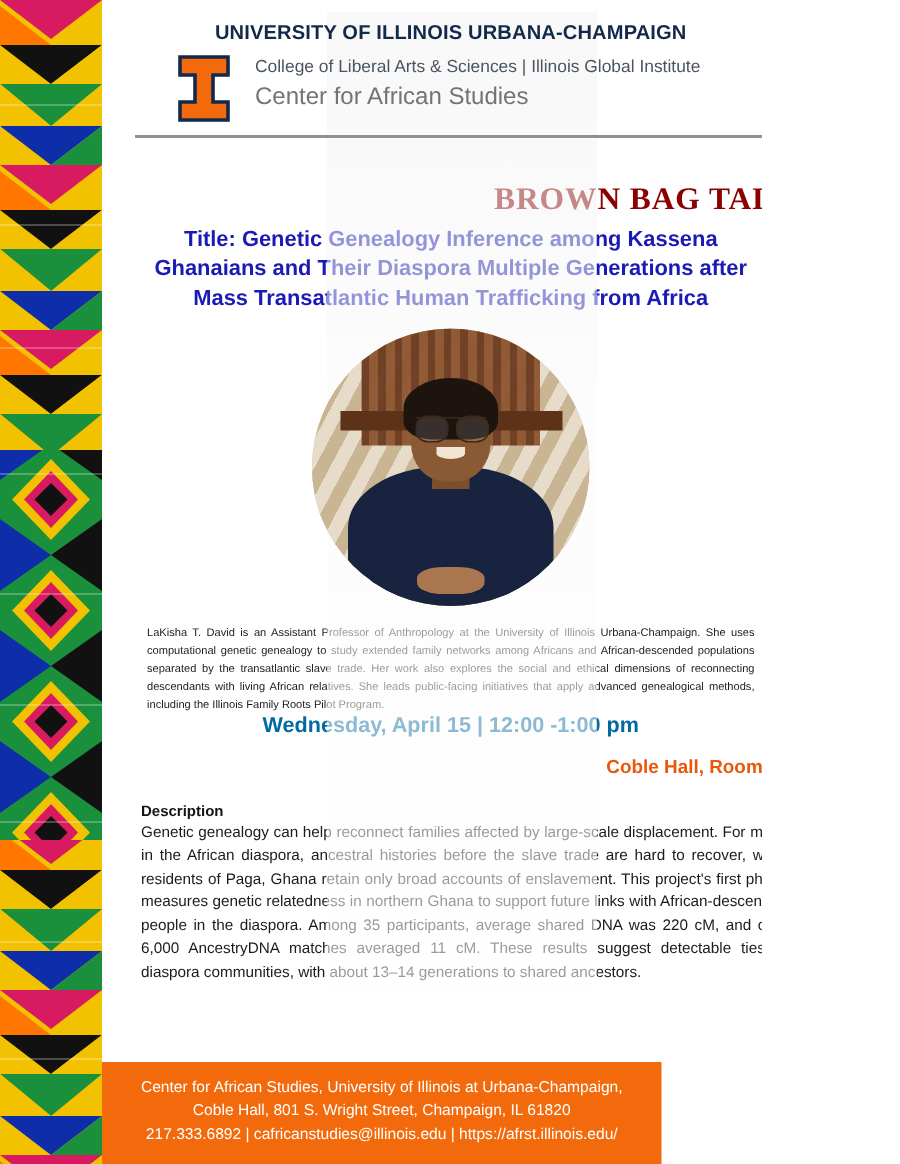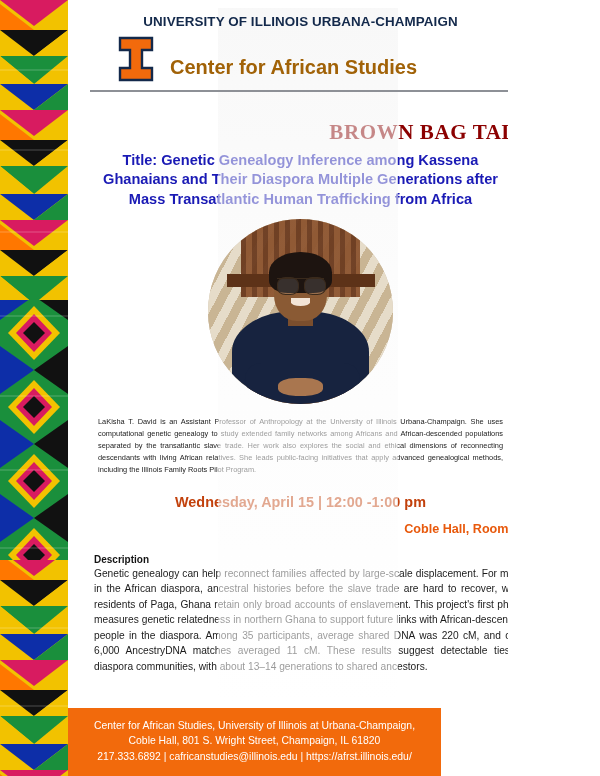--- a/index.html
+++ b/index.html
@@ -51,21 +51,21 @@
   .logo-row{position:relative;height:52px;margin-left:18px;}
   .iblock{
     position:absolute;left:30px;top:2px;width:40px;height:46px;
   }
   .college{
     position:absolute;left:84px;top:4px;
     color:#4a5560;font-size:11.6px;line-height:1.2;white-space:nowrap;
   }
   .center-title{
     position:absolute;left:84px;top:22px;
-    color:#a16207;font-weight:bold;font-size:20px;line-height:1.1;white-space:nowrap;
+    color:#737373;font-weight:normal;font-size:16px;line-height:1.1;white-space:nowrap;
   }
   .rule{
     height:2px;background:#8d9096;margin:4px 22px 0 22px;
   }
 
   
   .bbt{
     color:#8B0000;font-family:"Liberation Serif", serif;font-weight:bold;
     font-size:21px;letter-spacing:.6px;text-align:right;margin:28px 0 6px 0;
   }
@@ -123,21 +123,21 @@
   .ph-table{position:absolute;left:8%;bottom:0;width:84%;height:9%;background:#8a5024;}
 
   
   .bio{
     margin:12px 30px 0 30px;
     font-size:7.4px;line-height:1.62;color:#1b1b1b;text-align:justify;
   }
 
   
   .when{
-    text-align:center;color:#c2410c;font-weight:bold;font-size:14.4px;margin-top:18px;
+    text-align:center;color:#0369a1;font-weight:bold;font-size:14.4px;
   }
   .where{
     text-align:right;color:#E8590C;font-weight:bold;font-size:12.6px;margin-top:12px;
   }
 
   
   .desc-h{
     margin:18px 26px 0 26px;font-size:10px;font-weight:bold;color:#141414;
   }
   .desc-b{
@@ -226,20 +226,21 @@
 
     <div class="hdr">
       <div class="univ">UNIVERSITY OF ILLINOIS URBANA-CHAMPAIGN</div>
 
       <div class="logo-row">
         <div class="iblock">
           <svg width="40" height="46" viewBox="0 0 40 46">
             <path d="M4 2 H36 V14 H26 V32 H36 V44 H4 V32 H14 V14 H4 Z" fill="#F26A0C" stroke="#13294B" stroke-width="2.4" stroke-linejoin="miter"></path>
           </svg>
         </div>
+        <div class="college">College of Liberal Arts &amp; Sciences | Illinois Global Institute</div>
         <div class="center-title">Center for African Studies</div>
       </div>
 
       <div class="rule"></div>
     </div>
 
     <div class="bbt">BROWN BAG TALK</div>
     <div class="talk-title">Title: Genetic Genealogy Inference among Kassena Ghanaians and Their Diaspora Multiple Generations after Mass Transatlantic Human Trafficking from Africa</div>
 
     <div class="photo-wrap">

